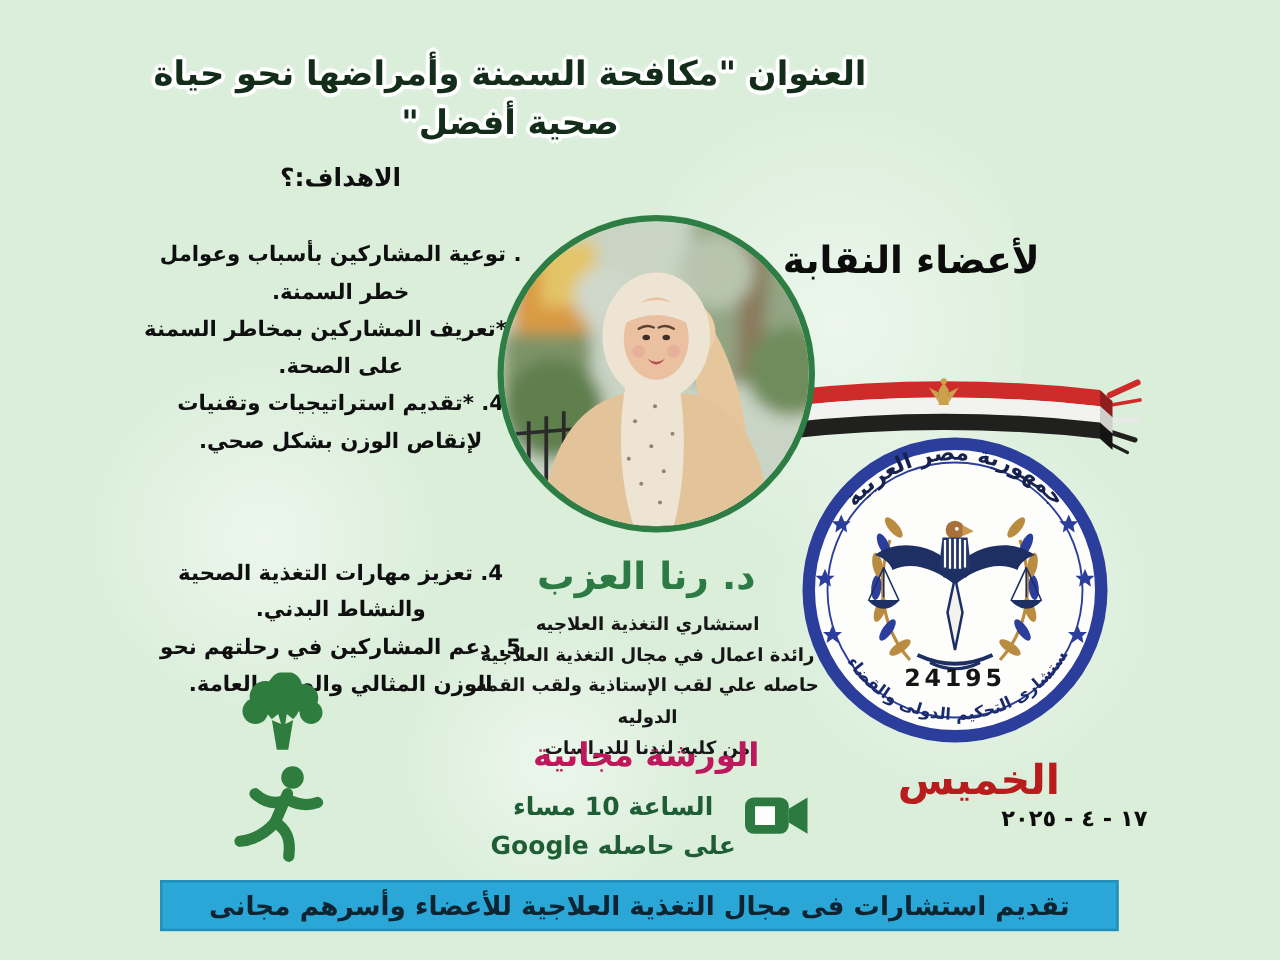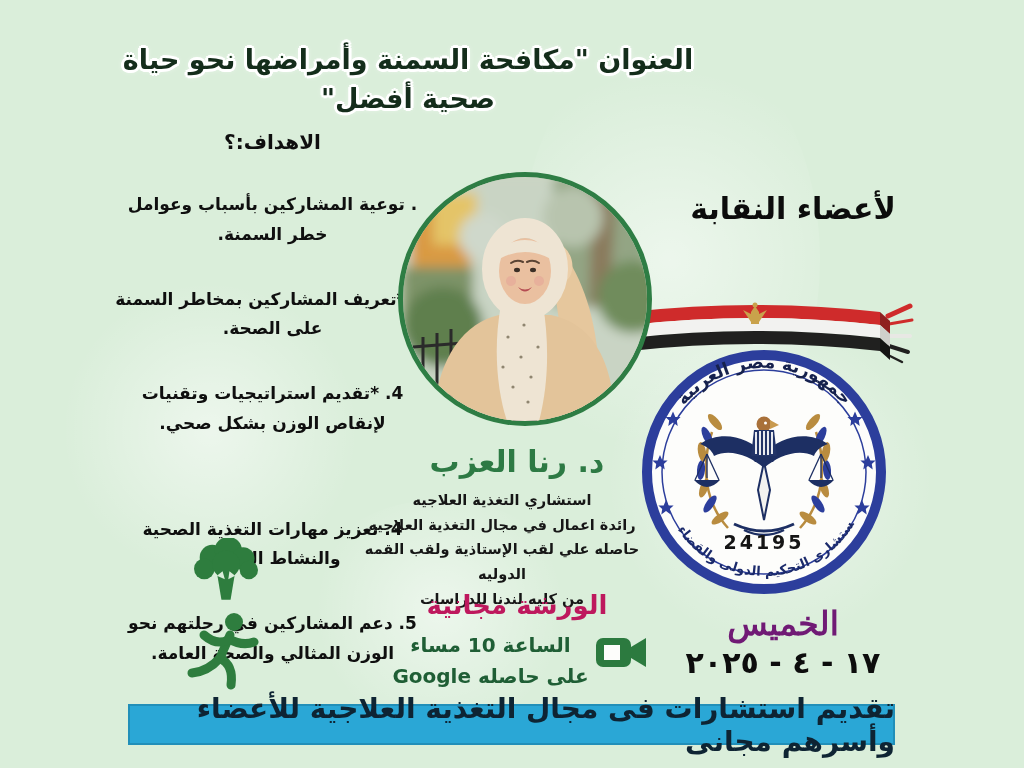--- a/index.html
+++ b/index.html
@@ -5,33 +5,33 @@
   html,body{margin:0;padding:0;}
   body{font-family:"DejaVu Sans",sans-serif;}
   #poster{position:relative;width:1024px;height:768px;background:#daeeda;overflow:hidden;}
   .abs{position:absolute;}
   .ctr{text-align:center;}
   .blob{position:absolute;border-radius:50%;background:radial-gradient(circle, rgba(255,255,255,.5), rgba(255,255,255,0) 70%);}
   .title{font-weight:bold;font-size:27px;color:#142d1b;line-height:1.45;
     text-shadow:-2px -2px 0 #fff,2px -2px 0 #fff,-2px 2px 0 #fff,2px 2px 0 #fff,
     0 -3px 0 #fff,0 3px 0 #fff,-3px 0 0 #fff,3px 0 0 #fff,0 0 7px rgba(255,255,255,.95);}
   .goals-header{font-weight:bold;font-size:20px;color:#0f0f0f;margin-bottom:36px;}
-  .goal-item{font-weight:bold;font-size:17px;color:#0f0f0f;line-height:1.75;margin-top:35px;}
+  .goal-item{font-weight:bold;font-size:17px;color:#0f0f0f;line-height:1.75;}
   .gap-top{margin-top:76px;}
   .audience{font-weight:bold;font-size:30px;color:#0c0c0c;line-height:1.55;}
   .speaker-name{font-weight:bold;font-size:30px;color:#2d7a44;text-align:center;}
   .bio{font-weight:bold;font-size:14.5px;line-height:1.7;color:#161616;}
   .free{font-weight:bold;font-size:26px;color:#be185d;}
   .time{font-weight:bold;font-size:20px;color:#1f5e35;line-height:1.55;}
-  .day{font-weight:bold;font-size:33px;color:#701a75;font-family:Liberation Serif, serif;}
-  .datenum{font-weight:bold;font-size:30px;color:#0d0d0d;letter-spacing:2px;margin-top:2px;}
+  .day{font-weight:bold;font-size:33px;color:#b91c1c;}
+  .datenum{font-weight:bold;font-size:18px;color:#0d0d0d;letter-spacing:2px;margin-top:2px;text-align:right;}
   .footer-banner{left:128px;top:704px;width:767px;height:41px;background:#2aa7d6;
     display:flex;align-items:center;justify-content:center;
     box-shadow:inset 0 0 0 2px rgba(8,70,100,.25);}
-  .footer-text{font-weight:bold;font-size:28px;color:#0e2433;}
+  .footer-text{font-weight:bold;font-size:21px;color:#0e2433;}
   .photo-circle{left:398px;top:172px;width:244px;height:244px;border-radius:50%;
     border:5px solid #2e7d44;overflow:hidden;background:#cdd6c2;z-index:3;}
   .z1{z-index:1}.z2{z-index:2}.z3{z-index:3}.z4{z-index:4}
 </style>
 </head>
 <body>
 
 <div id="poster">
 
   <div class="blob" style="left:520px;top:30px;width:300px;height:460px;"></div>
@@ -46,21 +46,21 @@
 
   <div class="abs ctr z3" dir="rtl" style="left:115px;top:130px;width:315px;">
     <div class="goals-header">الاهداف:؟</div>
     <div class="goal-item">. توعية المشاركين بأسباب وعوامل خطر السمنة.</div>
     <div class="goal-item">2. *تعريف المشاركين بمخاطر السمنة على الصحة.</div>
     <div class="goal-item">4. *تقديم استراتيجيات وتقنيات لإنقاص الوزن بشكل صحي.</div>
     <div class="goal-item gap-top">4. تعزيز مهارات التغذية الصحية والنشاط البدني.</div>
     <div class="goal-item">5. دعم المشاركين في رحلتهم نحو الوزن المثالي والصحة العامة.</div>
   </div>
 
-  <div class="abs ctr audience z3" dir="rtl" style="left:668px;top:186px;width:250px;text-align:center;">
+  <div class="abs ctr audience z3" dir="rtl" style="left:604px;top:186px;width:250px;text-align:center;">
     <div>لأعضاء النقابة</div>
   </div>
 
   <svg class="abs z1" style="left:596px;top:290px;" width="318" height="92" viewBox="0 0 318 92">
     <g stroke-linecap="round">
       <path d="M26,30 L4,22" stroke="#cf2b2b" stroke-width="5"></path>
       <path d="M26,38 L2,36" stroke="#cf2b2b" stroke-width="3"></path>
       <path d="M25,48 L6,52" stroke="#e8e8e4" stroke-width="4"></path>
       <path d="M25,58 L4,64" stroke="#20201f" stroke-width="4"></path>
       <path d="M24,66 L8,74" stroke="#20201f" stroke-width="2.5"></path>
@@ -202,21 +202,21 @@
       </g>
       <path d="M-13,-8 L13,-8 L9,-2 L-9,-2 Z" fill="#1d2f63"></path>
       <polygon points="0,-2 -6,26 0,56 6,26" fill="#f2f2ef" stroke="#1d2f63" stroke-width="2"></polygon>
       <path d="M-30,60 Q0,74 30,60" stroke="#1d2f63" stroke-width="3" fill="none"></path>
       <path d="M-20,66 Q0,76 20,66" stroke="#1d2f63" stroke-width="2.5" fill="none"></path>
     </g>
     <text x="131" y="204" text-anchor="middle" font-size="19" font-weight="bold" fill="#151515" letter-spacing="3">24195</text>
   </svg>
 
   <div class="abs ctr speaker-name z3" dir="rtl" style="left:382px;top:444px;width:270px;">د. رنا العزب</div>
-  <div class="abs ctr bio z3" dir="rtl" style="left:352px;top:488px;width:300px;">
+  <div class="abs ctr bio z3" dir="rtl" style="left:368px;top:488px;width:300px;">
     <div>استشاري التغذية العلاجيه</div>
     <div>رائدة اعمال في مجال التغذية العلاجيه</div>
     <div>حاصله علي لقب الإستاذية ولقب القمه الدوليه</div>
     <div>من كليه لندنا للدراسات</div>
   </div>
 
   <div class="abs ctr free z3" dir="rtl" style="left:382px;top:590px;width:270px;">الورشة مجانية</div>
   <div class="abs ctr time z3" dir="rtl" style="left:388px;top:630px;width:205px;">
     <div>الساعة 10 مساء</div>
     <div>على حاصله Google</div>

